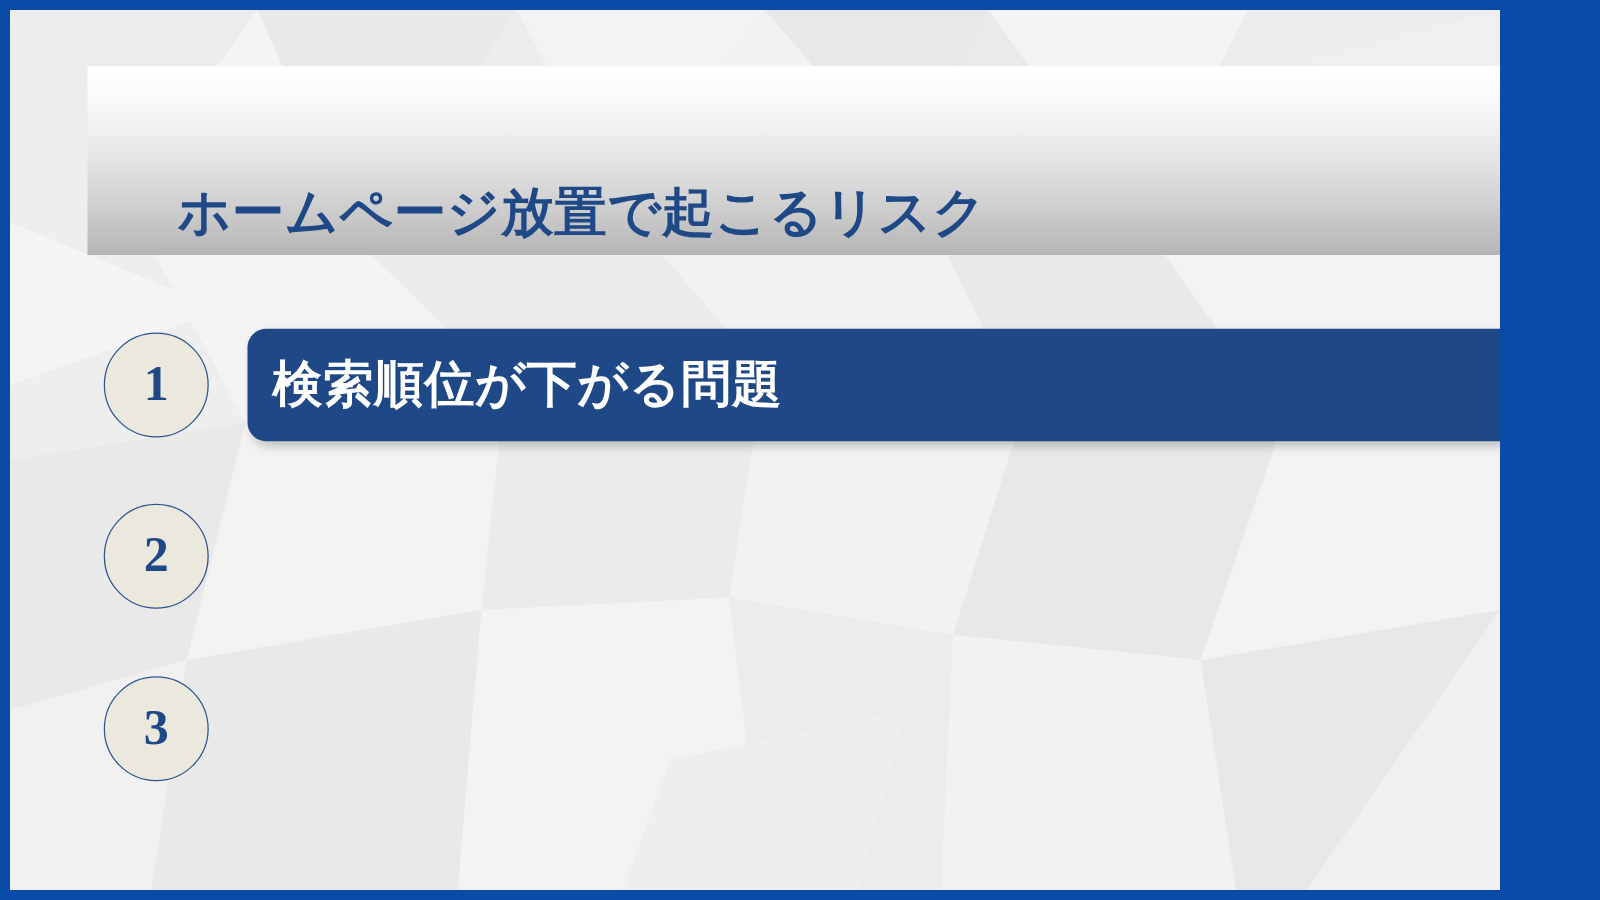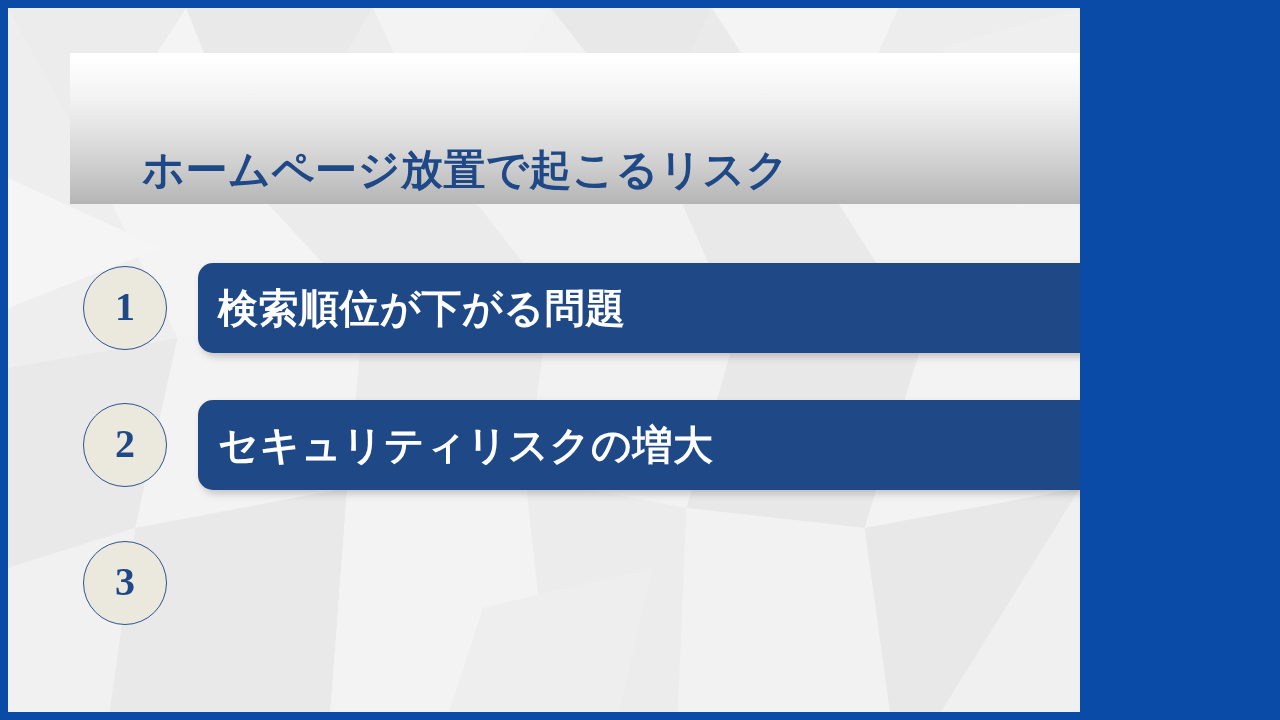--- a/index.html
+++ b/index.html
@@ -25,21 +25,21 @@
     position: absolute;
     inset: 0;
     background: #0a4ba8;
   }
 
   
   #canvas {
     position: absolute;
     left: 8px;
     top: 8px;
-    width: 1072px;
+    width: 1192px;
     height: 704px;
     background: #f1f1f1;
     overflow: hidden;
   }
   #poly-texture {
     position: absolute;
     left: 0;
     top: 0;
     width: 100%;
     height: 100%;
@@ -187,23 +187,20 @@
       </div>
       <div class="row-bar">
         <span class="row-bar-label">検索順位が下がる問題</span>
       </div>
     </div>
 
     <div class="row" id="row-2">
       <div class="row-badge">
         <span class="row-badge-number">2</span>
       </div>
-      <div class="row-bar">
-        <span class="row-bar-label">セキュリティリスクの増大</span>
-      </div>
     </div>
 
     <div class="row" id="row-3">
       <div class="row-badge">
         <span class="row-badge-number">3</span>
       </div>
     </div>
 
   </div>
 </div>

